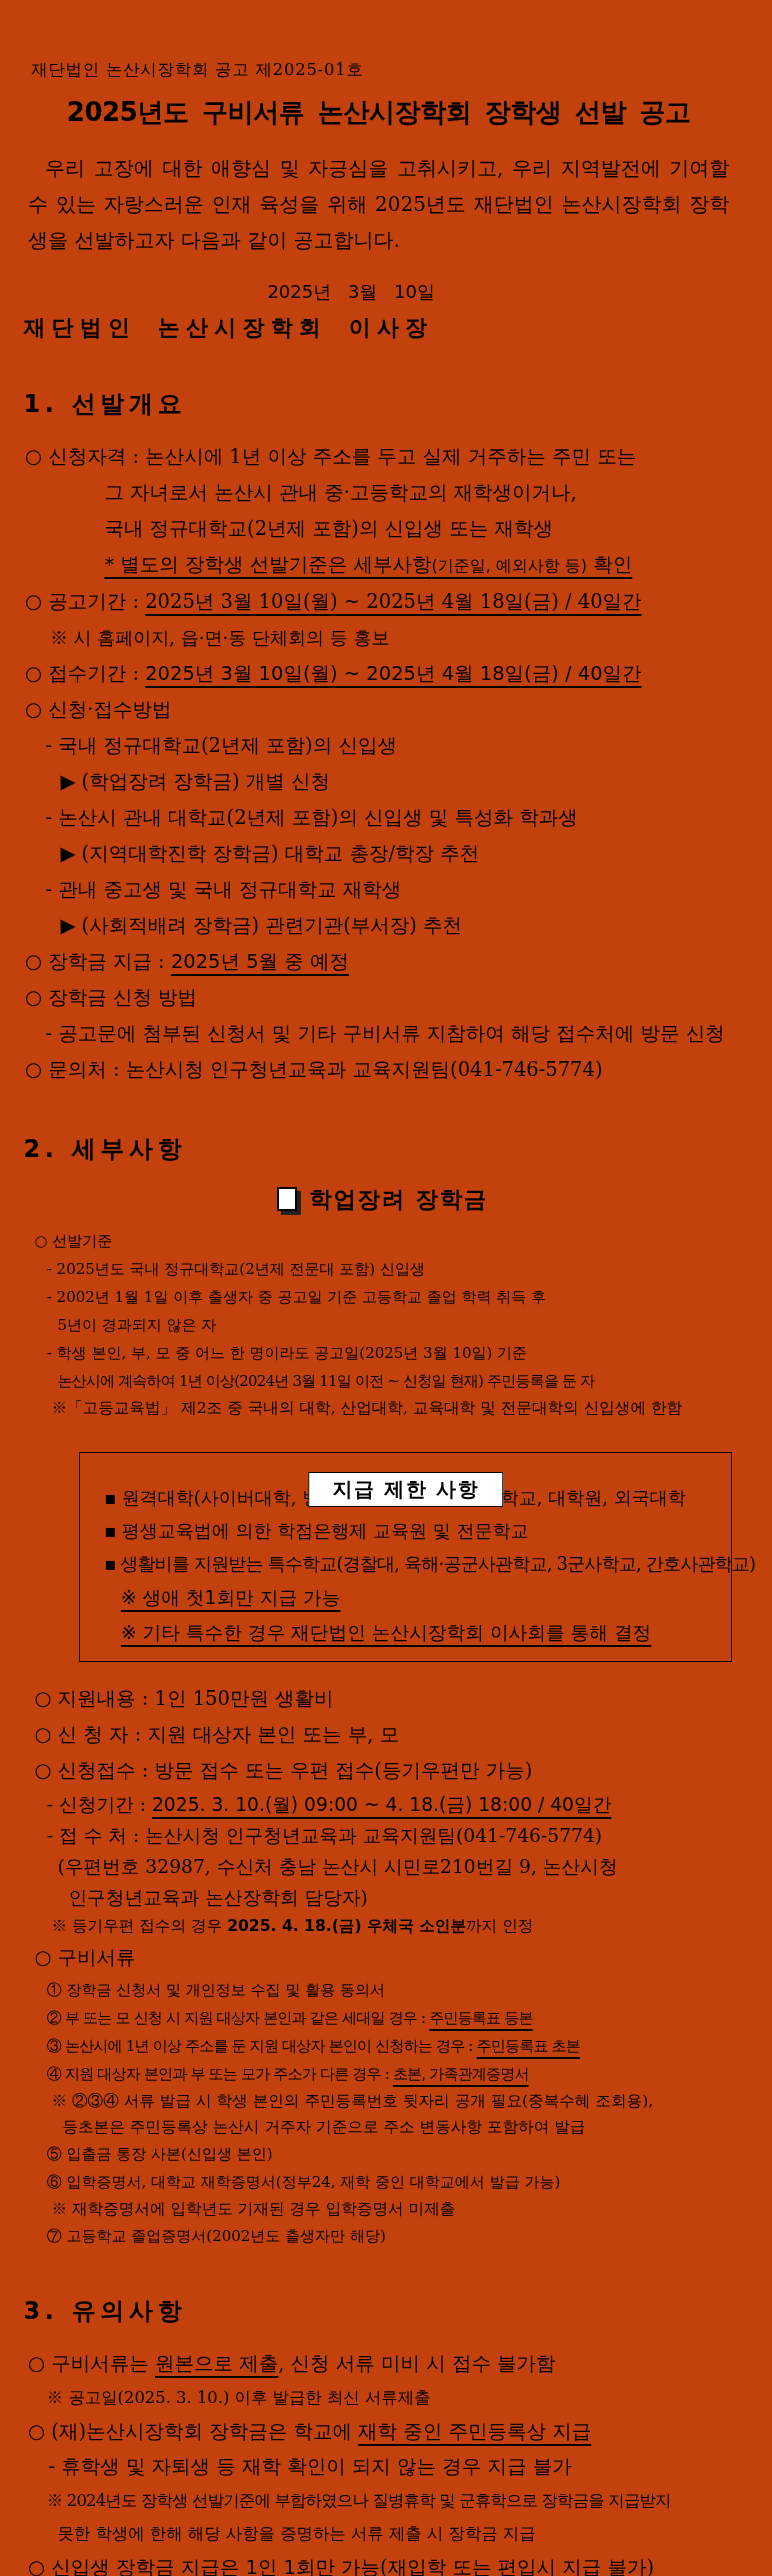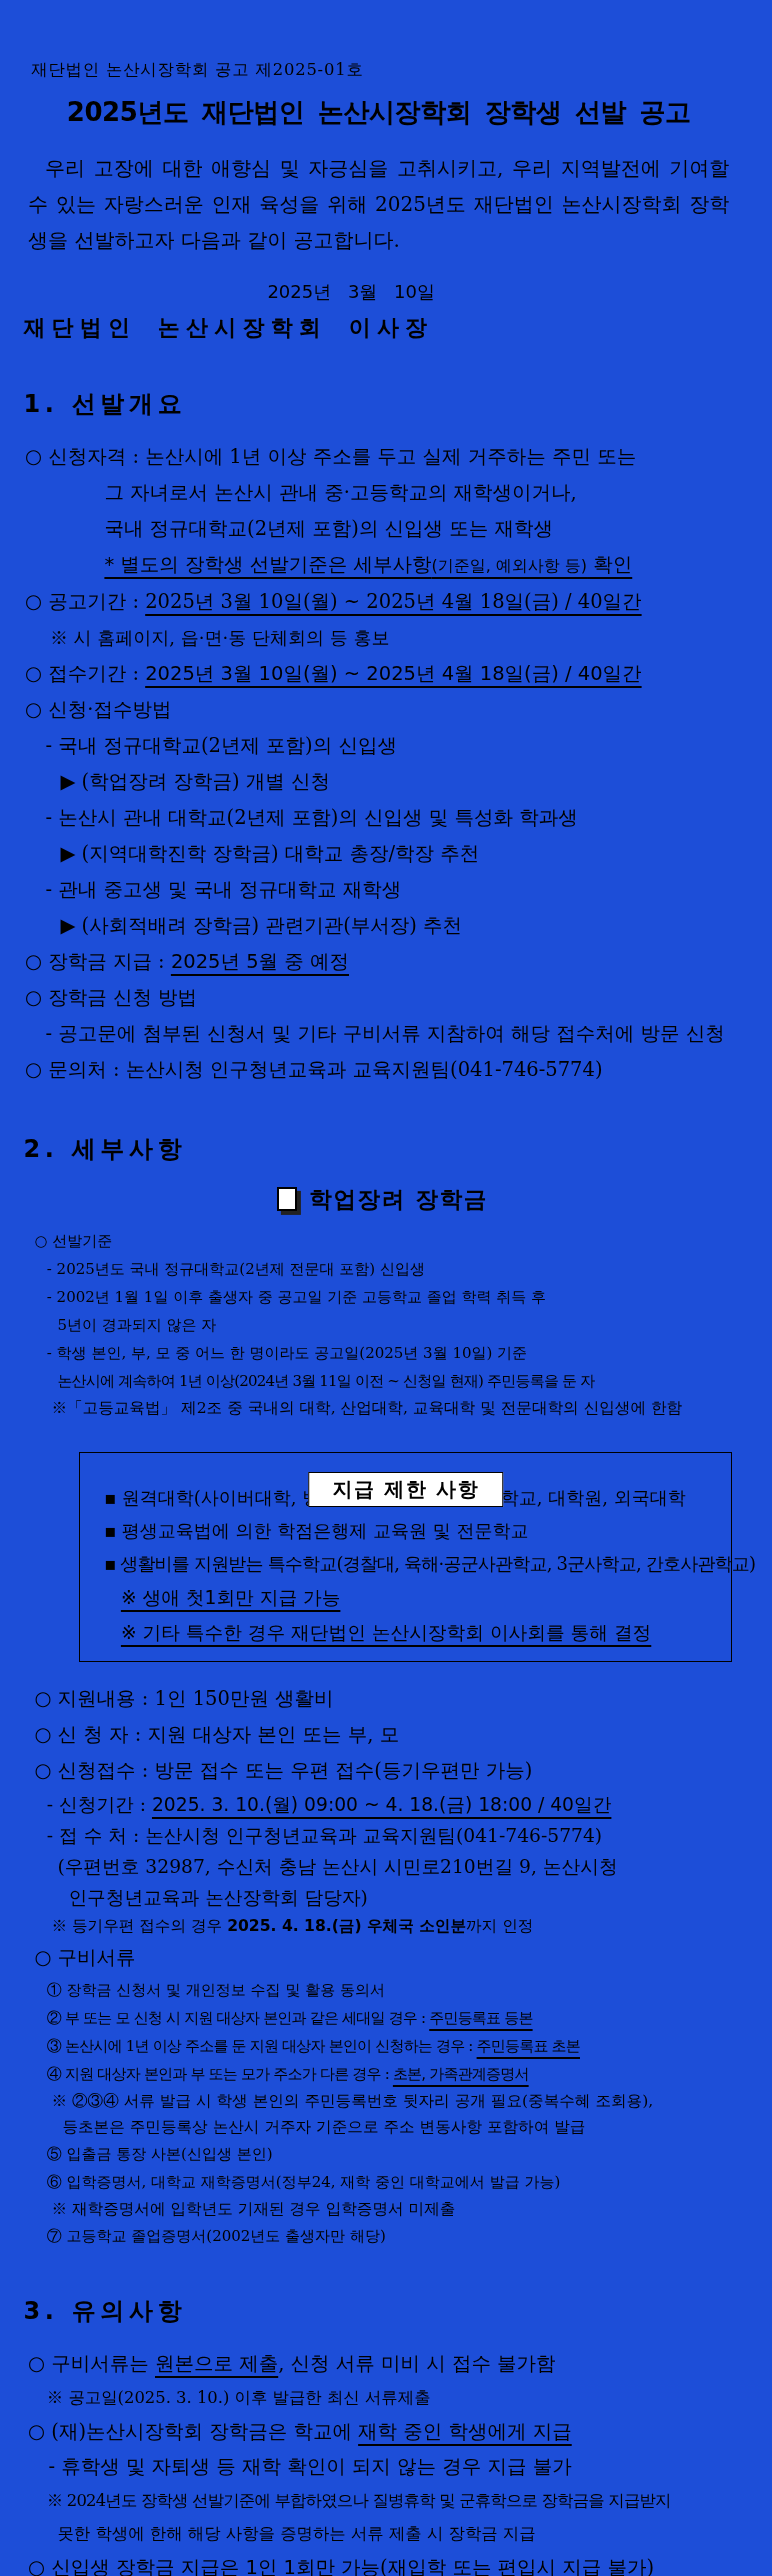--- a/index.html
+++ b/index.html
@@ -1,17 +1,17 @@
 <!DOCTYPE html>
 <html style="font-size:12.5px"><head>
 <meta charset="utf-8">
 <style>
   html,body { margin:0; padding:0; background:#e8e8e8; }
   .page {
-    width:773px; height:2576px; margin:0 auto; background:#1d4ed8; color:#000;
+    width:773px; height:2576px; margin:0 auto; background:#c2410c; color:#000;
     box-sizing:border-box; padding:59px 39px 15.6px 23.4px; overflow:hidden;
     font-family:"DejaVu Serif","Liberation Serif",serif;
   }
 
   .notice-no { font-size:16.4px; padding-left:7.8px; letter-spacing:0.8px; }
   .title {
     font-family:"DejaVu Sans","Liberation Sans",sans-serif; font-weight:bold;
     font-size:26px; text-align:center; margin:14px 0 0 0; letter-spacing:-0.4px; word-spacing:4.7px;
   }
   .intro { font-size:20px; line-height:36px; text-align:justify; margin:20px 4.7px 0 4.7px; text-indent:17px; }
@@ -82,21 +82,21 @@
   }
   .limit-box .li { font-size:18px; line-height:33px; padding-left:11px; white-space:nowrap; }
   .limit-box .bn { font-size:18.7px; line-height:35px; padding-left:28px; white-space:nowrap; }
 </style>
 </head>
 <body>
 
 <div class="page">
 
   <div class="notice-no">재단법인 논산시장학회 공고 제2025-01호</div>
-  <h1 class="title">2025년도 재단법인 논산시장학회 장학생 선발 공고</h1>
+  <h1 class="title">2025년도 구비서류 논산시장학회 장학생 선발 공고</h1>
   <p class="intro" style="white-space:normal;">우리 고장에 대한 애향심 및 자긍심을 고취시키고, 우리 지역발전에 기여할 수 있는 자랑스러운 인재 육성을 위해 2025년도 재단법인 논산시장학회 장학생을 선발하고자 다음과 같이 공고합니다.</p>
   <div class="issue-date">2025년 3월 10일</div>
   <div class="issuer">재단법인 논산시장학회 이사장</div>
 
   <h2 class="sec-head">1. 선발개요</h2>
   <div class="s1-list">
     <div class="r i1"><span>○ 신청자격 : </span><span>논산시에 1년 이상 주소를 두고 실제 거주하는 주민 또는</span></div>
     <div class="r i4">그 자녀로서 논산시 관내 중·고등학교의 재학생이거나,</div>
     <div class="r i4">국내 정규대학교(2년제 포함)의 신입생 또는 재학생</div>
     <div class="r i4 bu"><span>* 별도의 장학생 선발기준은 세부사항</span><span class="sm">(기준일, 예외사항 등)</span><span> 확인</span></div>
@@ -157,21 +157,21 @@
     <div class="r i2">⑤ 입출금 통장 사본(신입생 본인)</div>
     <div class="r i2">⑥ 입학증명서, 대학교 재학증명서(정부24, 재학 중인 대학교에서 발급 가능)</div>
     <div class="r n1 note">※ 재학증명서에 입학년도 기재된 경우 입학증명서 미제출</div>
     <div class="r i2">⑦ 고등학교 졸업증명서(2002년도 출생자만 해당)</div>
   </div>
 
   <h2 class="sec-head">3. 유의사항</h2>
   <div class="s3-list">
     <div class="r i1"><span>○ 구비서류는 </span><span class="bu">원본으로 제출</span><span>, 신청 서류 미비 시 접수 불가함</span></div>
     <div class="r n1 note">※ 공고일(2025. 3. 10.) 이후 발급한 최신 서류제출</div>
-    <div class="r i1"><span>○ (재)논산시장학회 장학금은 학교에 </span><span class="bu">재학 중인 학생에게 지급</span></div>
+    <div class="r i1"><span>○ (재)논산시장학회 장학금은 학교에 </span><span class="bu">재학 중인 주민등록상 지급</span></div>
     <div class="r i2">- 휴학생 및 자퇴생 등 재학 확인이 되지 않는 경우 지급 불가</div>
     <div class="r n1 note tight">※ 2024년도 장학생 선발기준에 부합하였으나 질병휴학 및 군휴학으로 장학금을 지급받지</div>
     <div class="r i2b note">못한 학생에 한해 해당 사항을 증명하는 서류 제출 시 장학금 지급</div>
     <div class="r i1"><span>○ 신입생 장학금 지급은 </span><span class="bu">1인 1회만</span><span> 가능(재입학 또는 편입시 지급 불가)</span></div>
 
   </div>
 
 </div>
 
 

